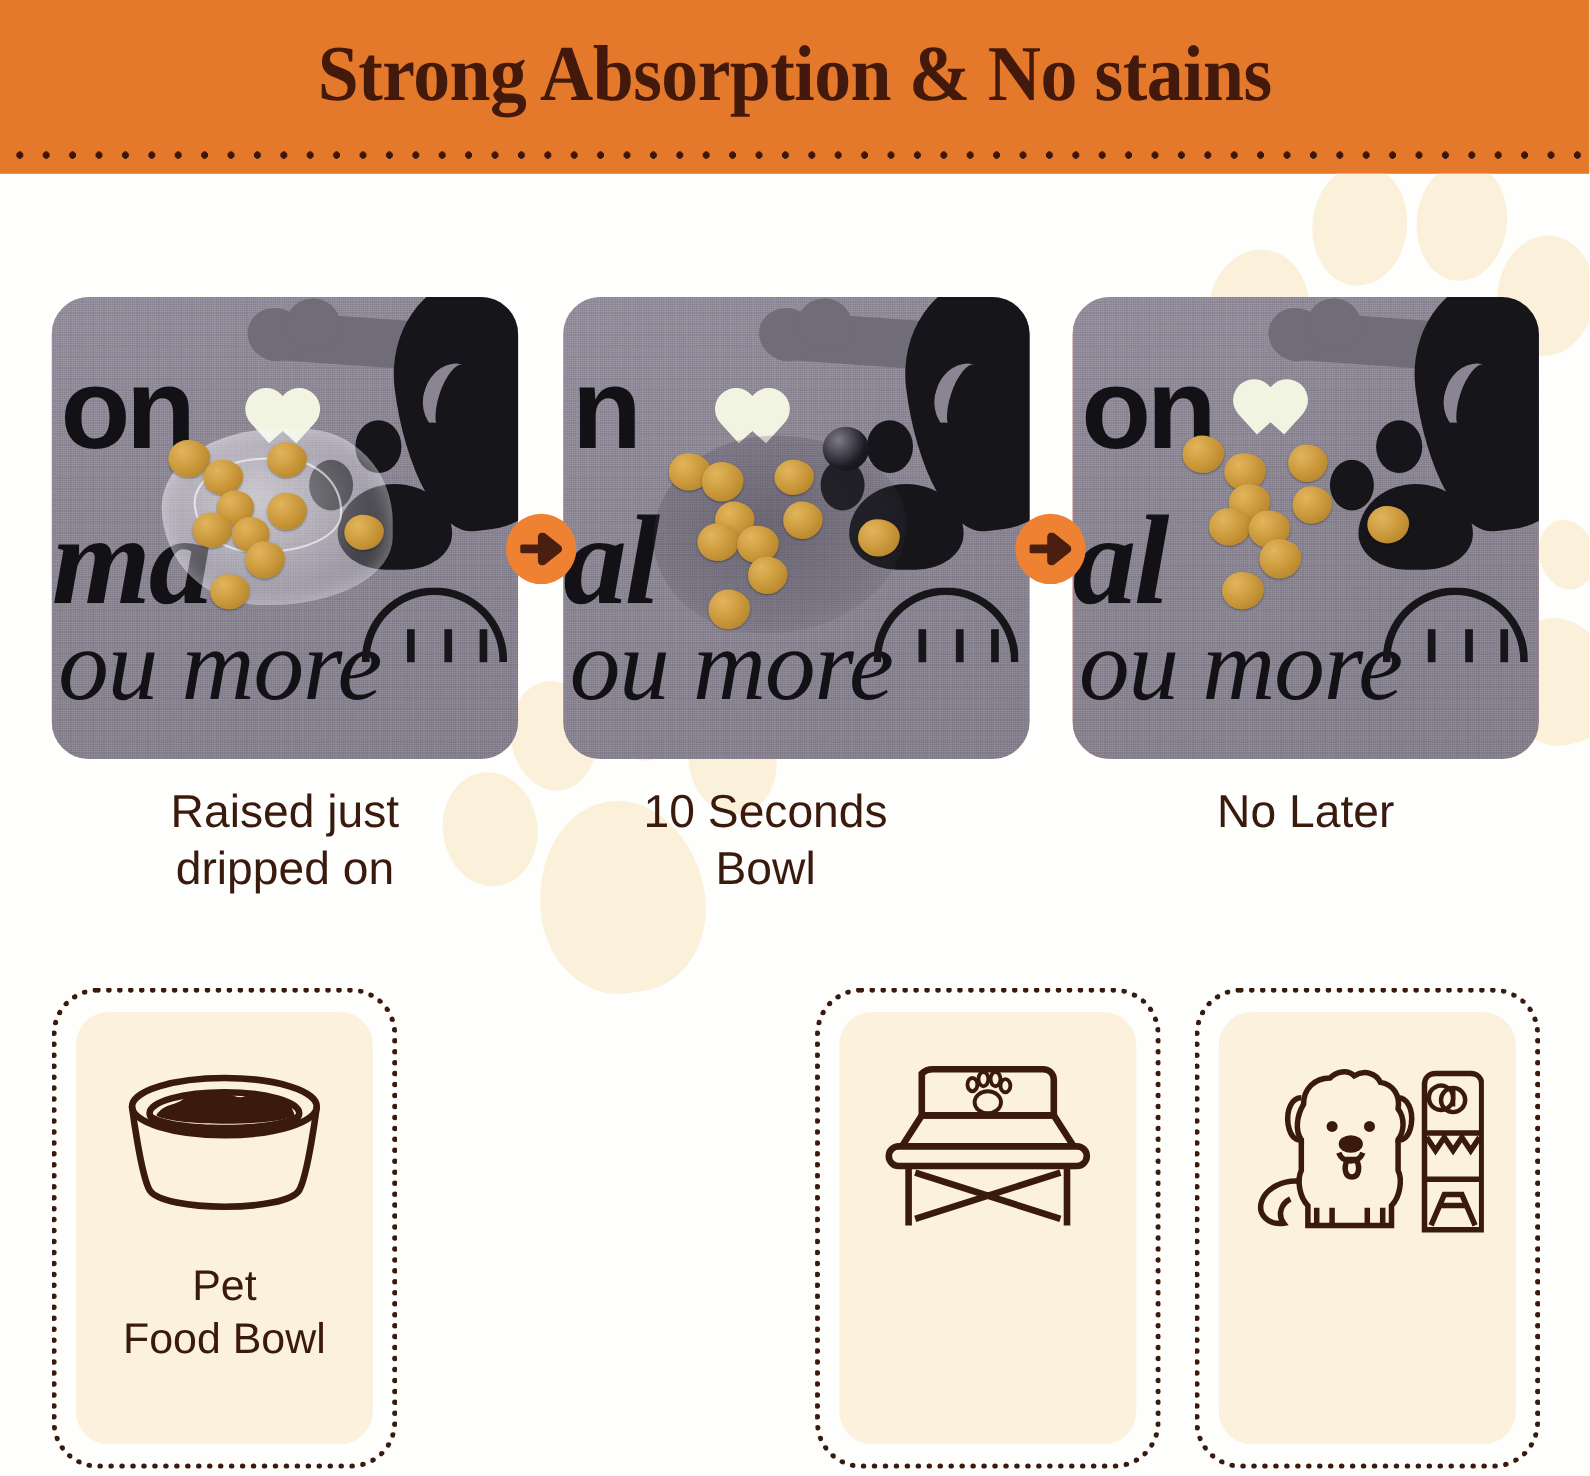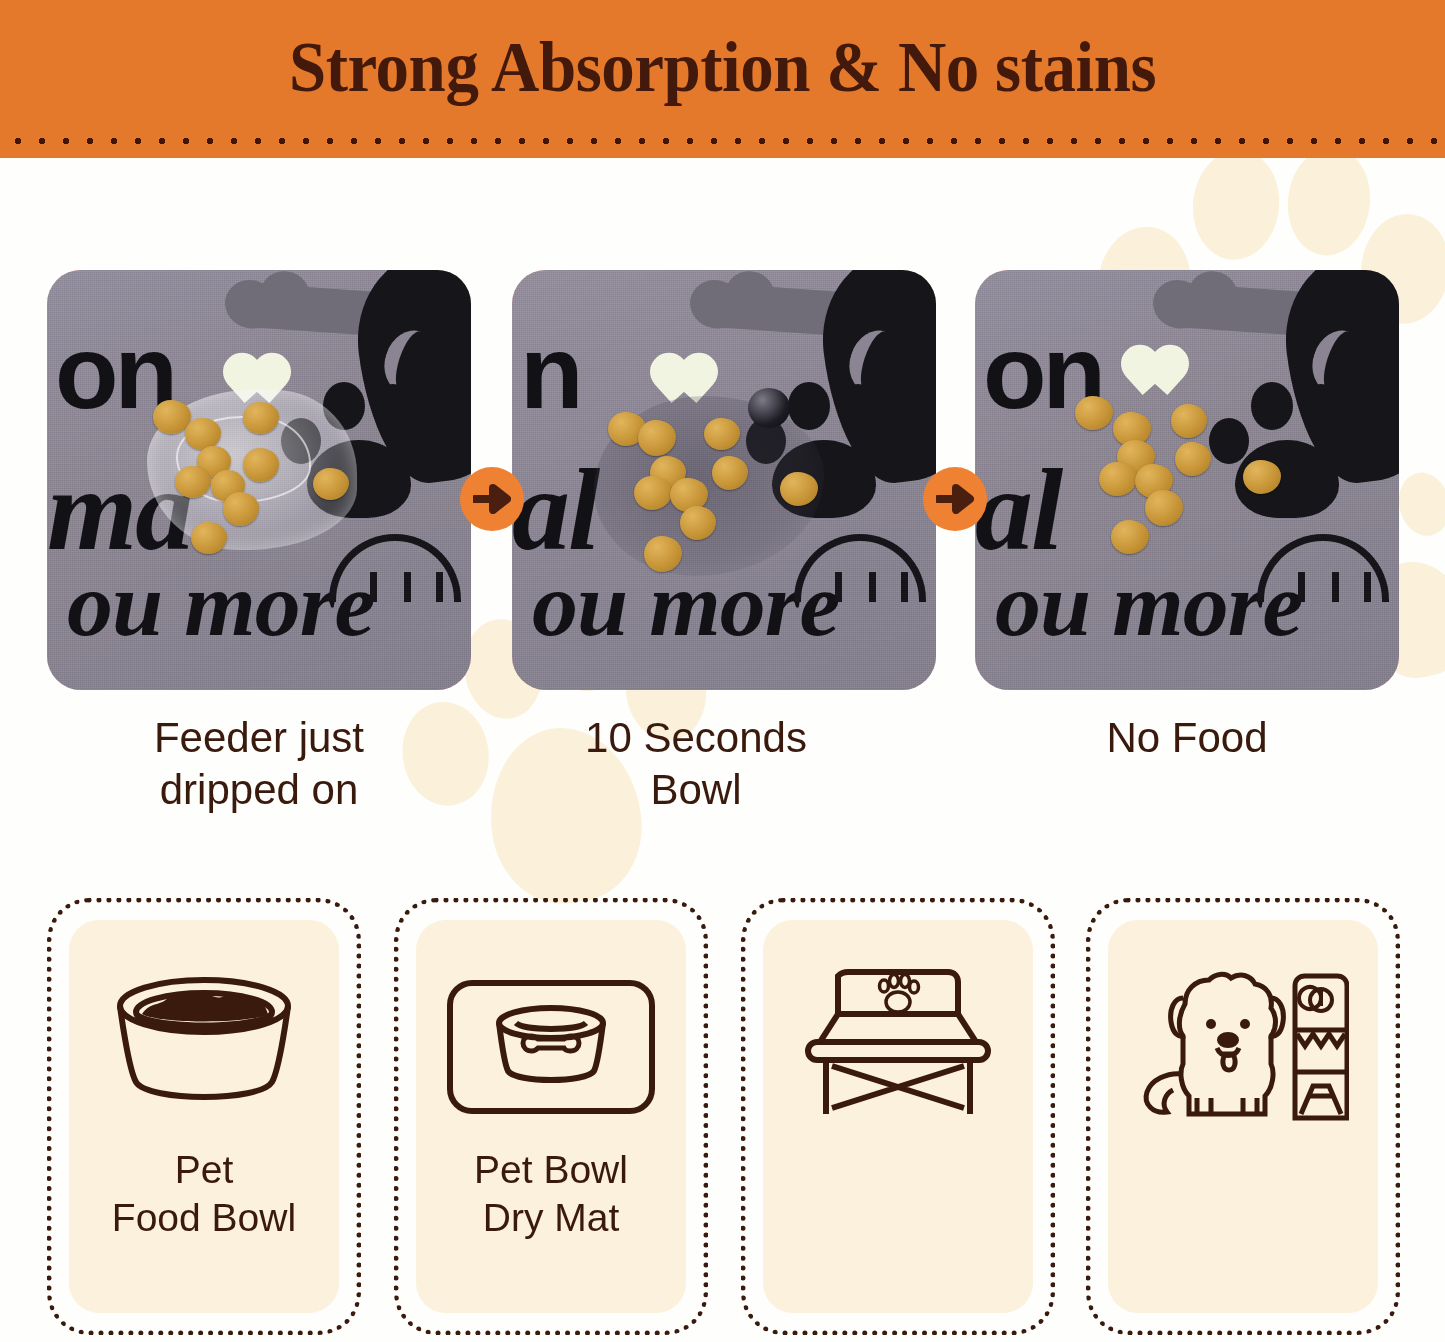--- a/index.html
+++ b/index.html
@@ -163,23 +163,23 @@
   .letters { position:absolute; color:#111116; font-weight: bold; }
   .ltr-n {
     left: 8px; top: 62px; font-size: 104px; line-height: .78;
     font-family: "Liberation Sans", sans-serif; letter-spacing: -4px;
   }
   .ltr-mid {
     left: 0px; top: 194px; font-size: 116px; line-height: .8;
     font-family: "Liberation Serif", serif; font-style: italic; letter-spacing: -2px;
   }
   .ltr-more {
-    left: 20px; top: 288px; font-size: 92px; line-height: 1;
+    left: 6px; top: 288px; font-size: 92px; line-height: 1;
     font-family: "Liberation Serif", serif; font-style: italic;
-    font-weight: bold; letter-spacing: -1px;
+    font-weight: normal; letter-spacing: -1px;
   }
 
   
   .puddle-wet {
     position:absolute; left: 100px; top: 120px; width: 210px; height: 160px;
     background: radial-gradient(ellipse at 40% 40%, rgba(255,255,255,.55), rgba(235,235,245,.28) 55%, rgba(200,200,215,.14) 80%, transparent);
     border-radius: 52% 40% 55% 45% / 46% 55% 40% 58%;
     box-shadow: inset 0 0 22px rgba(255,255,255,.5);
   }
   .puddle-wet::after {
@@ -437,29 +437,29 @@
     </svg>
   </div>
   <div class="arrow-badge a2">
     <svg width="38" height="30" viewBox="0 0 38 30" aria-hidden="true">
       <path d="M2 15 H22 M20 4 L34 15 L20 26 Z" fill="#4a1f0f" stroke="#4a1f0f" stroke-width="8" stroke-linejoin="round" stroke-linecap="round"></path>
     </svg>
   </div>
 </div>
 
 <div class="caption cap-1">
-  <div>Feeder just</div>
+  <div>Raised just</div>
   <div>dripped on</div>
 </div>
 <div class="caption cap-2">
   <div>10 Seconds</div>
   <div>Bowl</div>
 </div>
 <div class="caption cap-3">
-  <div>No Food</div>
+  <div>No Later</div>
   <div></div>
 </div>
 
 <div class="cards">
 
   <div class="card card-1">
     <div class="card-inner">
       <div class="card-icon">
         <svg width="196" height="150" viewBox="0 0 196 150" fill="none" stroke="#3a1a0d" stroke-width="6">
           <ellipse cx="98" cy="34" rx="84" ry="26"></ellipse>
@@ -469,39 +469,20 @@
           <path d="M36 42 C44 30 54 34 62 26 C70 18 80 28 90 22 C100 16 108 30 118 24 C128 18 138 30 148 28 C156 26 160 36 162 42 C146 52 52 52 36 42 Z" fill="#3a1a0d" stroke="none"></path>
         </svg>
       </div>
       <div class="card-label">
         <div>Pet</div>
         <div>Food Bowl</div>
       </div>
     </div>
   </div>
 
-  <div class="card card-2">
-    <div class="card-inner">
-      <div class="card-icon">
-        <svg width="210" height="136" viewBox="0 0 210 136" fill="none" stroke="#3a1a0d" stroke-width="6">
-          <rect x="4" y="4" width="202" height="128" rx="22"></rect>
-          <ellipse cx="105" cy="44" rx="52" ry="15"></ellipse>
-          <path d="M53 44 C53 44 58 84 62 92 C70 104 140 104 148 92 C152 84 157 44 157 44"></path>
-          <path d="M70 44 C78 52 132 52 140 44"></path>
-          <g stroke-width="5">
-            <path d="M86 72 C80 72 77 68 77 64 C77 60 80 57 85 57 C88 57 90 58 92 60 L118 60 C120 58 122 57 125 57 C130 57 133 60 133 64 C133 68 130 72 124 72 C121 72 119 71 118 69 L92 69 C90 71 89 72 86 72 Z"></path>
-          </g>
-        </svg>
-      </div>
-      <div class="card-label">
-        <div>Pet Bowl</div>
-        <div>Dry Mat</div>
-      </div>
-    </div>
-  </div>
 
   <div class="card card-3">
     <div class="card-inner">
       <div class="card-icon">
         <svg width="200" height="158" viewBox="0 0 200 158" fill="none" stroke="#3a1a0d" stroke-width="6">
           <path d="M40 8 C40 8 44 4 50 4 L150 4 C156 4 160 8 160 14 L160 46 L40 46 Z"></path>
           <path d="M40 46 L22 74 L178 74 L160 46 Z"></path>
           <rect x="10" y="74" width="180" height="18" rx="9"></rect>
           <path d="M28 92 L28 146 M172 92 L172 146"></path>
           <path d="M34 98 L166 140 M166 98 L34 140"></path>

